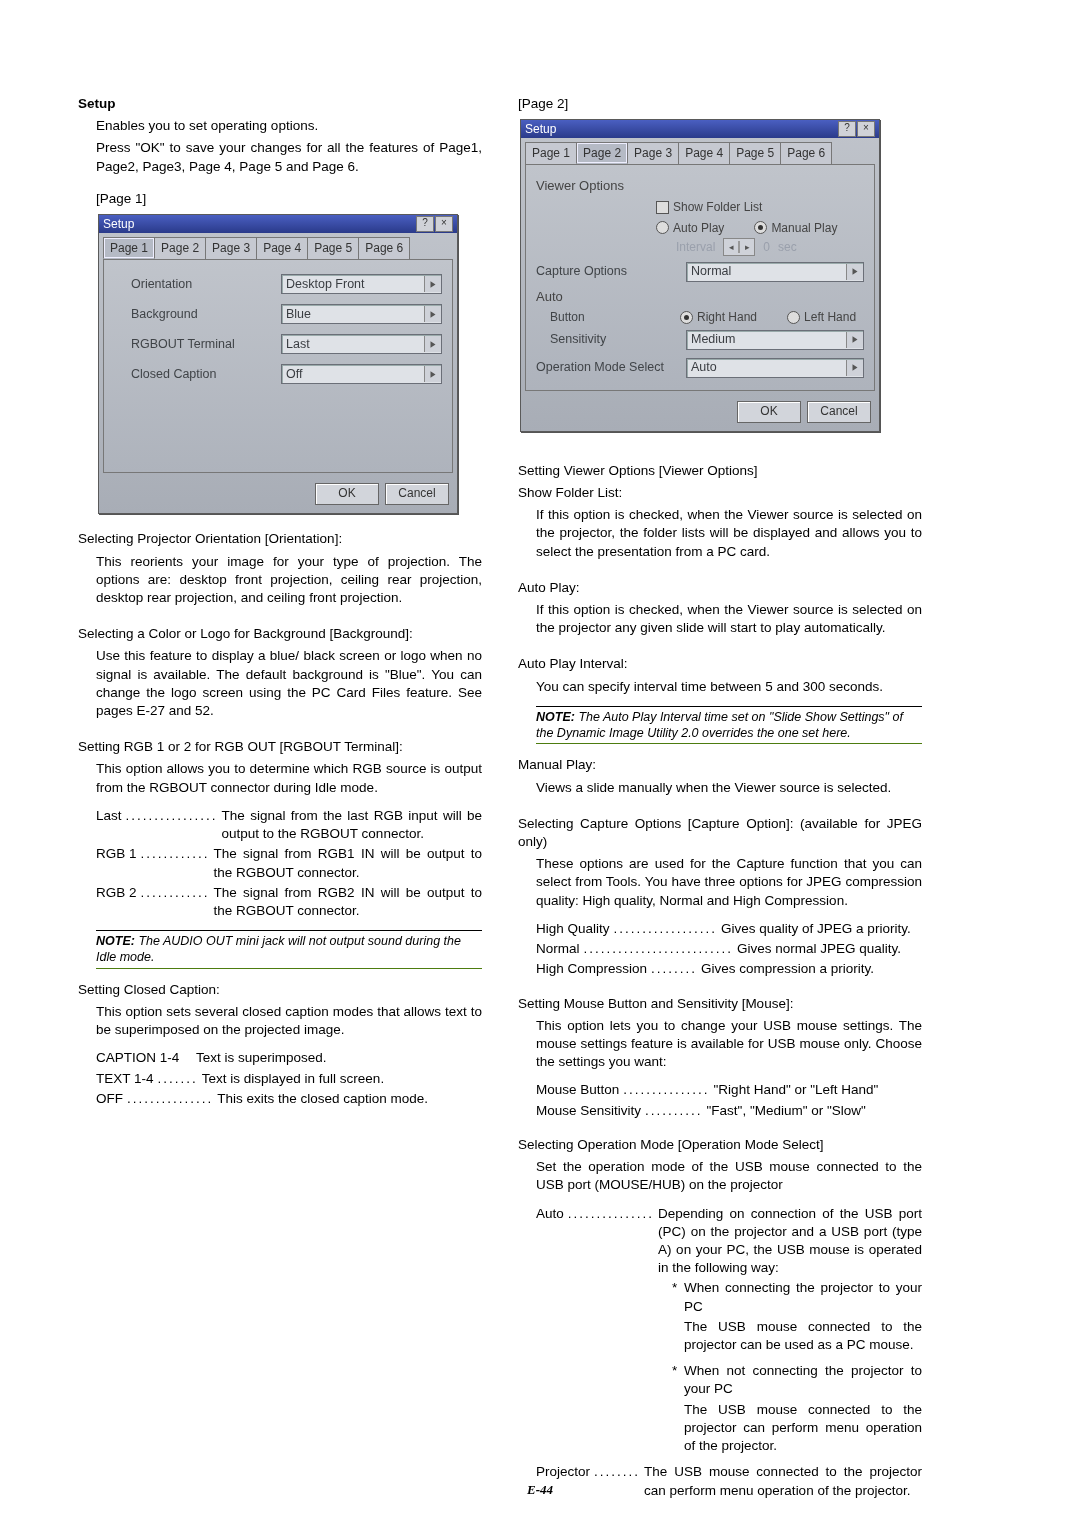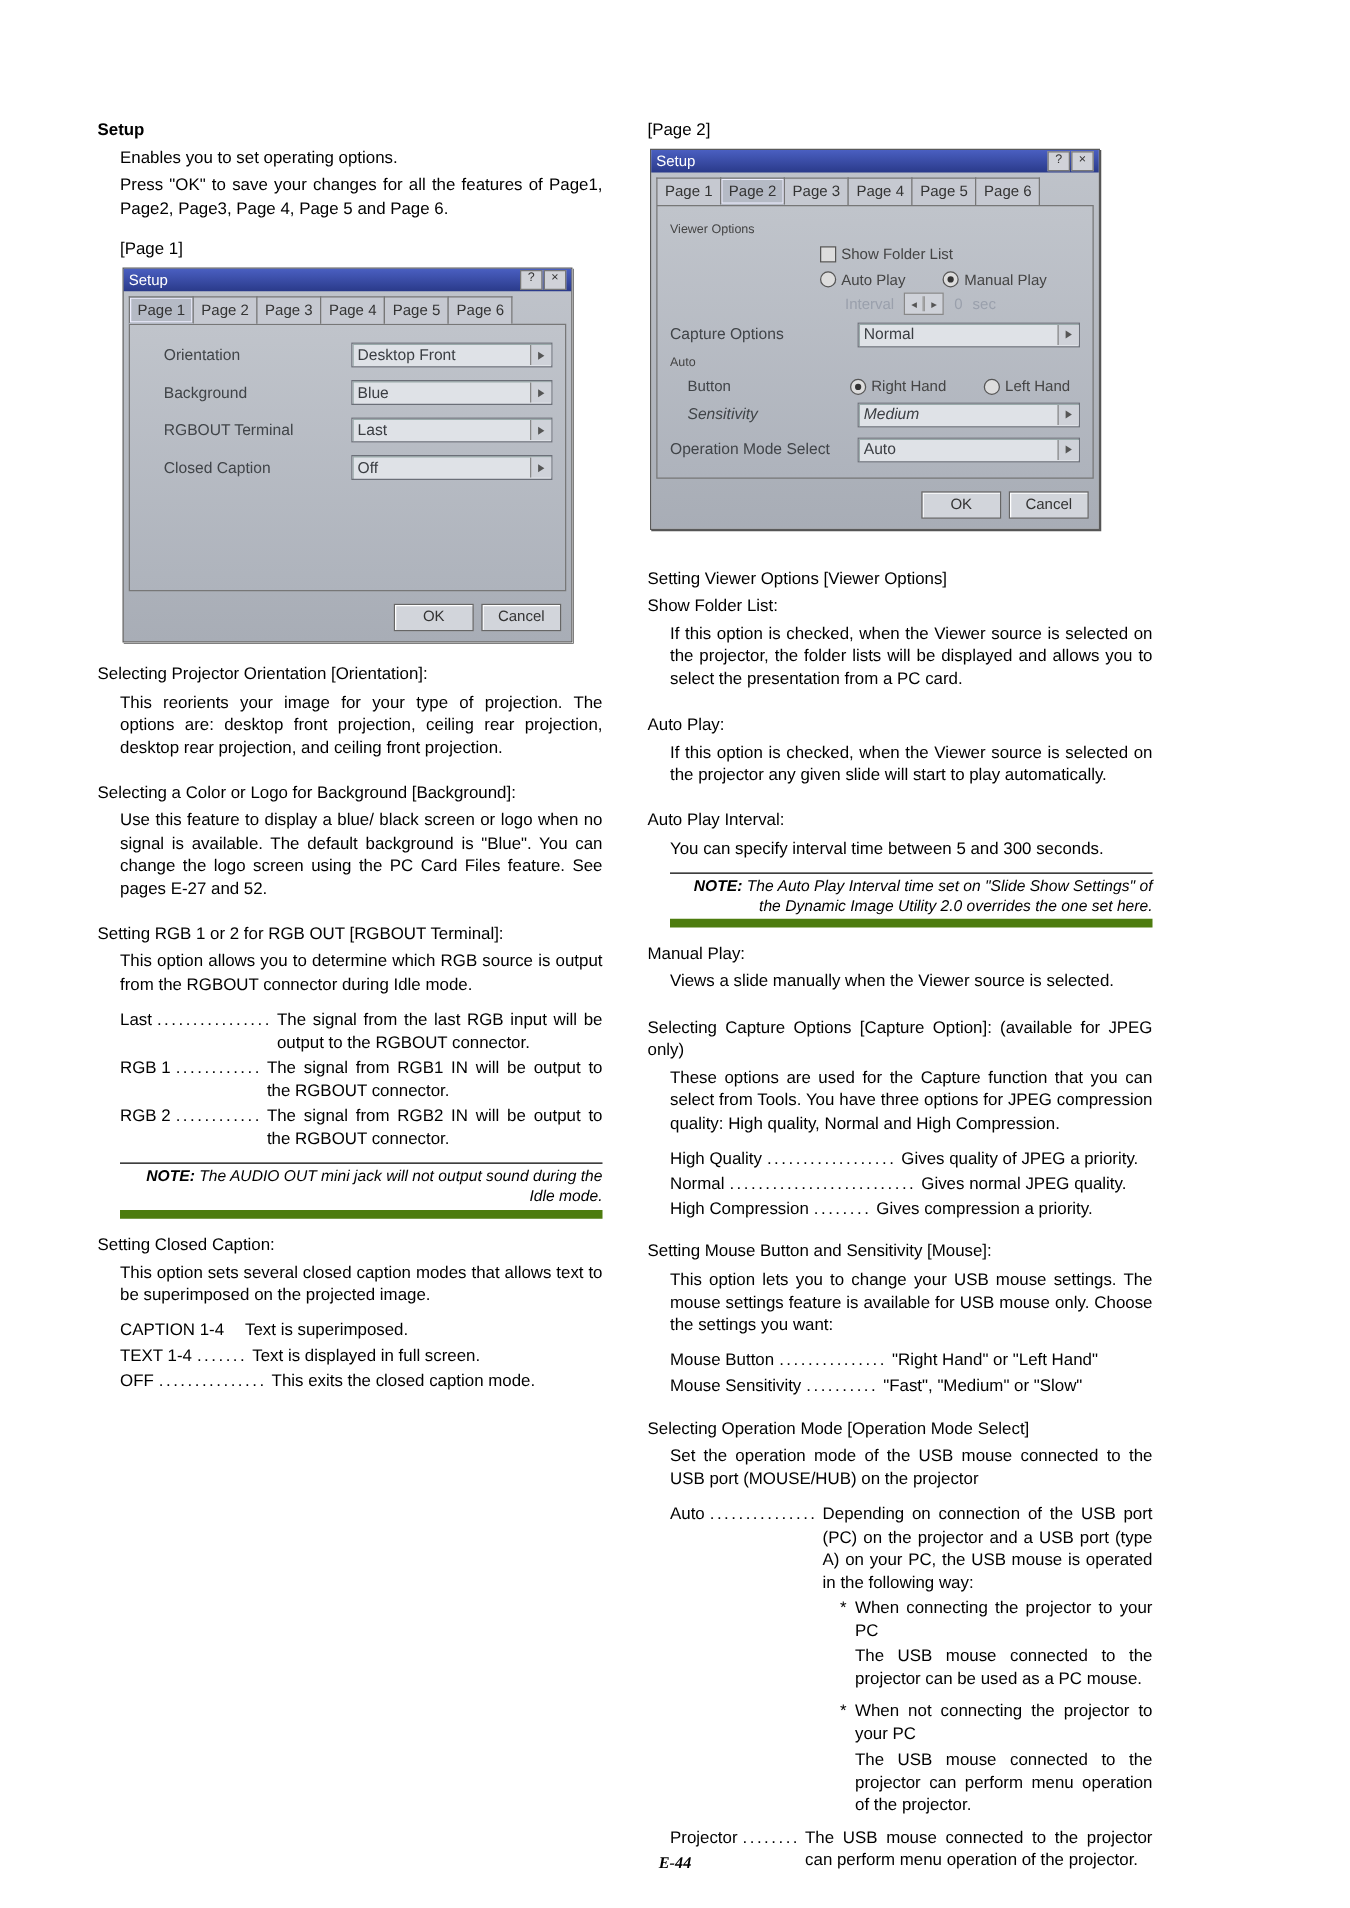--- a/index.html
+++ b/index.html
@@ -27,26 +27,25 @@
   }
   .bold { font-weight: bold; }
   .indent1 { margin-left: 18px; }
   p { margin: 0 0 4px 0; }
   .section-label { margin-top: 14px; }
   .spacer-sm { height: 6px; }
   .spacer-md { height: 14px; }
   .note {
     font-style: italic;
     border-top: 1px solid #000;
-    border-bottom: 7px solid #4d7c0f;
+    border-bottom: 1px solid #4d7c0f;
     padding: 2px 0;
     margin: 10px 0 12px 18px;
     font-size: 12.5px;
     line-height: 1.3;
-    text-align: right;
   }
   .note .lbl { font-weight: bold; font-style: italic; }
   .justify { text-align: justify; }
   .pagenum {
     position: absolute;
     bottom: 28px;
     left: 0;
     right: 0;
     text-align: center;
     font-weight: bold;
@@ -181,21 +180,21 @@
   .defterm { white-space: nowrap; }
   .defdots { flex:0 0 auto; letter-spacing: 2px; padding: 0 4px; }
   .defdesc { flex:1; text-align: justify; }
   .defdesc.wide { margin-left: 0; }
 
   .bullet { display:flex; margin-left: 154px; margin-bottom: 2px; }
   .bullet .b { width: 12px; }
   .bullet .bt { flex:1; text-align: justify; }
   .sub { margin-left: 166px; text-align: justify; margin-bottom: 8px; }
 
-  .fgroup-title { margin: 2px 0 4px 0; font-size: 10px; color:#444; }
+  .fgroup-title { margin: 2px 0 4px 0; font-size: 13px; color:#444; }
 </style>
 </head>
 <body>
 
 <div class="page">
   <div class="cols">
 
     <div class="col">
       <p class="bold">Setup</p>
       <p class="indent1">Enables you to set operating options.</p>
@@ -378,21 +377,21 @@
             <div style="width:130px; padding-left:14px;">Button</div>
             <span class="radio" style="margin-right:30px;">
                 <span class="r on"></span> 
                 <span>Right Hand</span>
               </span>
             <span class="radio">
                 <span class="r"></span> 
                 <span>Left Hand</span>
               </span>
           </div>
-          <div class="frow" style="margin-bottom:8px;font-style:italic;">
+          <div class="frow" style="margin-bottom:8px;">
             <div class="flabel" style="width:150px; padding-left:14px; box-sizing:border-box;">Sensitivity</div>
             <div class="dropdown">
               <span>Medium</span>
               <div class="ddarrow">
                   <div class="tri"></div>
                 </div>
             </div>
           </div>
           <div class="frow" style="margin-bottom:2px;">
             <div class="flabel" style="width:150px">Operation Mode Select</div>

